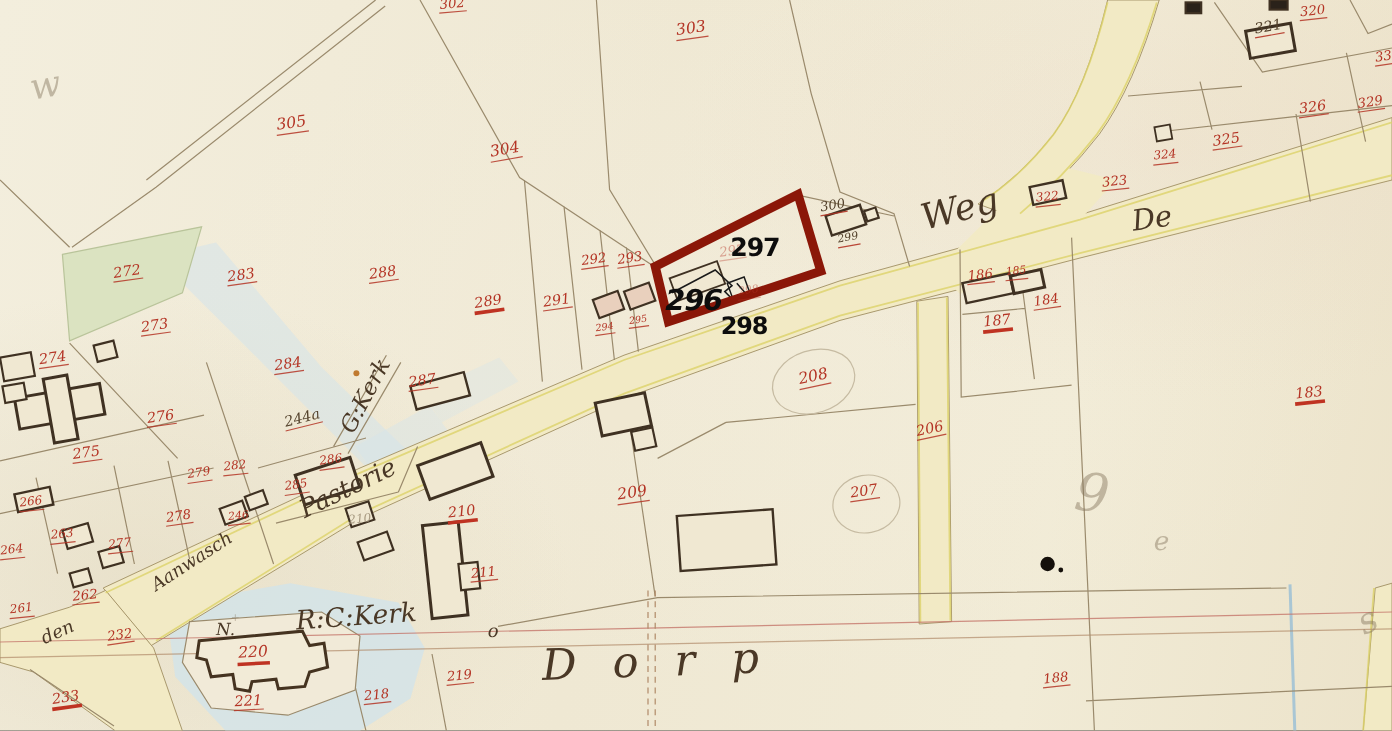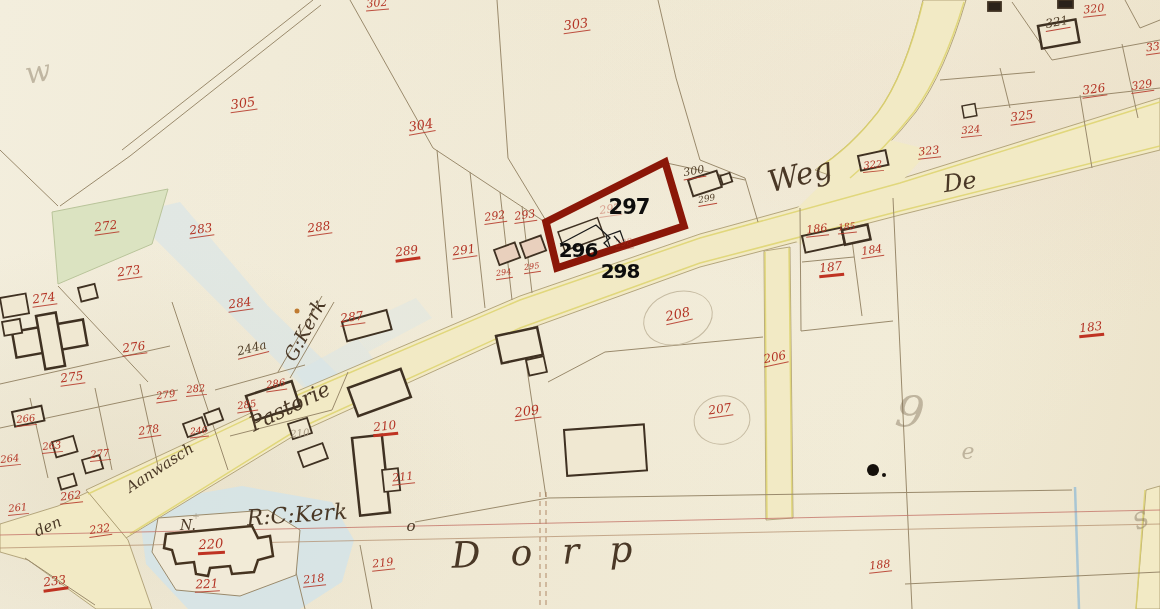--- a/index.html
+++ b/index.html
@@ -238,17 +238,17 @@
   <div class="layer">
       <span class="pencil-mark" style="left: 38px; top: 72px; font-size: 30px; transform: translate(-50%, -50%) rotate(-10deg);">w</span>
       <span class="pencil-mark" style="left: 910px; top: 412px; font-size: 44px; transform: translate(-50%, -50%) rotate(8deg);">9</span>
       <span class="pencil-mark" style="left: 968px; top: 452px; font-size: 22px; transform: translate(-50%, -50%) rotate(0deg);">e</span>
       <span class="pencil-mark" style="left: 1140px; top: 518px; font-size: 30px; transform: translate(-50%, -50%) rotate(-25deg);">s</span>
       <span class="pencil-mark" style="left: 196px; top: 516px; font-size: 9px; transform: translate(-50%, -50%) rotate(0deg);">+</span>
     </div>
 
   <div class="layer">
       <span class="overlay-num" style="left: 629px; top: 207px; font-size: 21px; transform: translate(-50%, -50%) rotate(0deg);">297</span>
-      <span class="overlay-num" style="left: 578px; top: 250px; font-size: 20px; transform: translate(-50%, -50%) rotate(0deg);">296</span>
+      <span class="overlay-num" style="left: 578px; top: 250px; font-size: 24px; transform: translate(-50%, -50%) rotate(0deg); font-style: italic;">296</span>
       <span class="overlay-num" style="left: 620px; top: 271px; font-size: 20px; transform: translate(-50%, -50%) rotate(0deg);">298</span>
     </div>
 
 </div>
 
 </body></html>

